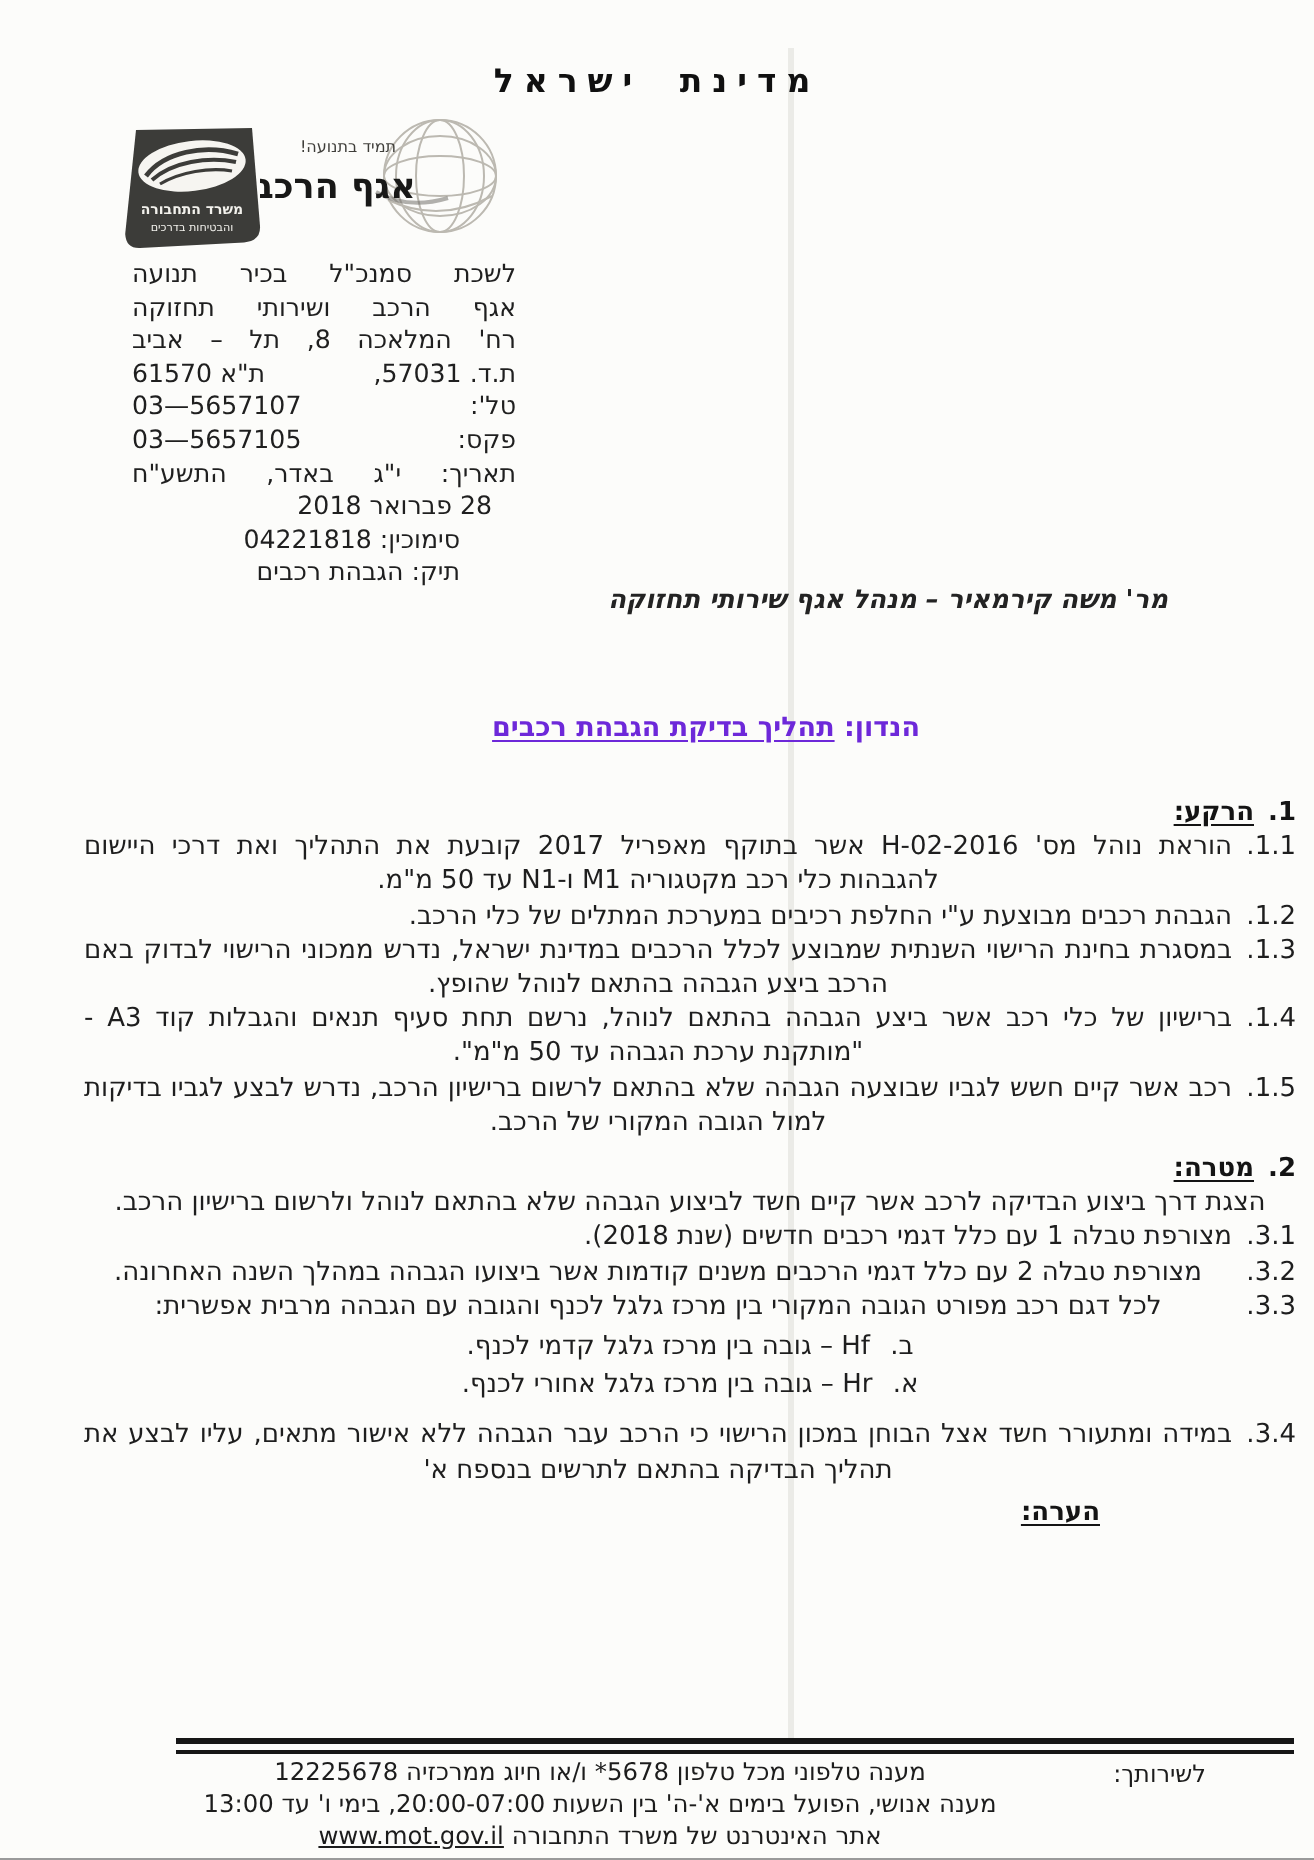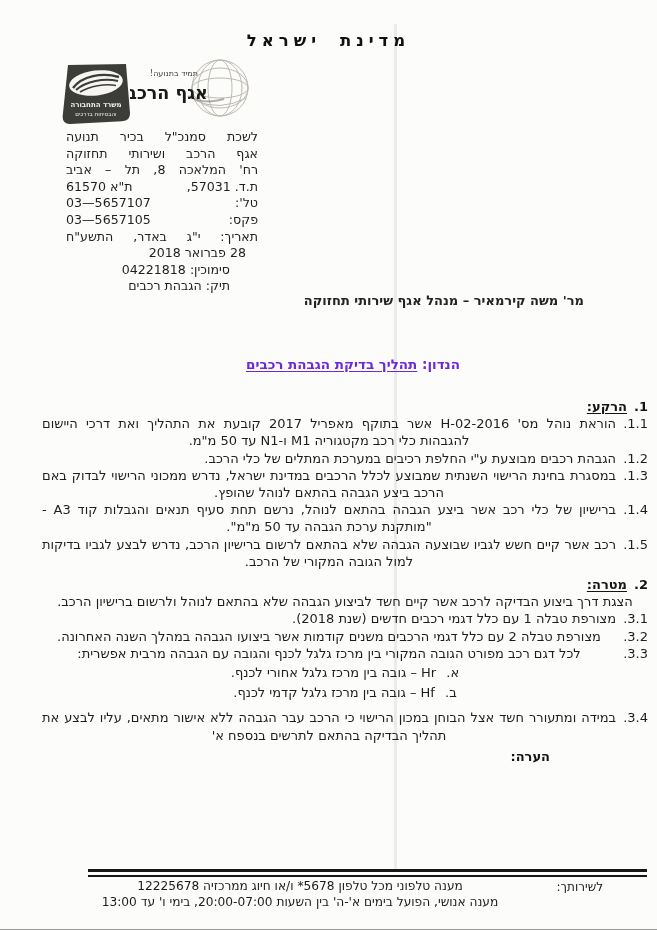--- a/index.html
+++ b/index.html
@@ -16,38 +16,38 @@
   .logo-agaf{top:56px;left:130px;}
 
   .sender{position:absolute;top:129px;left:66px;width:192px;font-size:12.6px;line-height:16.6px;color:#1f1f1f;}
   .sender .jline{text-align:justify;text-align-last:justify;}
   .sender .split{display:flex;justify-content:space-between;}
   .sender .pr10{padding-right:12px;}
   .sender .pr28{padding-right:28px;}
   .ltr{direction:ltr;unicode-bidi:isolate;}
 
   .addressee{position:absolute;top:293px;right:73px;text-align:right;font-size:13px;line-height:16.5px;}
-  .addressee .name{font-weight:bold;}
+  .addressee .name{font-weight:bold;font-style:italic;}
 
   .subject{position:absolute;top:356px;right:197px;font-size:13.5px;font-weight:bold;color:#6d28d9;}
   .subject .u{text-decoration:underline;text-underline-offset:2px;}
 
   .content{position:absolute;top:398px;left:42px;width:606px;font-size:13px;line-height:17.2px;text-align:right;color:#1e1e1e;}
   .sec-head{font-weight:bold;color:#141414;}
   .sec-head .n{margin-left:7px;}
   .sec-head .t{text-decoration:underline;text-underline-offset:2px;}
   .item{display:flex;gap:5px;align-items:flex-start;}
   .item .inum{flex:0 0 27px;text-align:right;}
   .item .itxt{flex:1;}
   .cl{text-align:justify;text-align-last:center;}
   .para{ text-align:justify;text-align-last:center;}
   .subitem{text-align:center;margin-top:2px;}
   .subitem .sn{margin-left:6px;}
   .mt6{margin-top:6px;} .mt10{margin-top:10px;} .mt8{margin-top:8px;} .mt3{margin-top:3px;}
-  .note{margin-top:4px;padding-right:98px;font-weight:bold;text-underline-offset:2px;color:#141414;}
+  .note{margin-top:4px;padding-right:98px;font-weight:bold;text-decoration:underline;text-underline-offset:2px;color:#141414;}
 
   .footer-rule{position:absolute;left:88px;right:10px;top:869px;height:3px;
     border-top:3px solid #161616;border-bottom:2px solid #161616;}
   .footer-label{position:absolute;top:880px;right:54px;font-size:12px;color:#1c1c1c;}
   .footer-body{position:absolute;top:879px;left:20px;width:560px;text-align:center;font-size:12.2px;line-height:15.8px;color:#1c1c1c;}
   .footer-body .url{text-decoration:underline;}
 </style>
 </head>
 <body>
 
@@ -156,36 +156,40 @@
     </div>
     <div class="item">
       <span class="inum">3.2.</span>
       <span class="itxt cl">מצורפת טבלה 2 עם כלל דגמי הרכבים משנים קודמות אשר ביצועו הגבהה במהלך השנה האחרונה.</span>
     </div>
     <div class="item">
       <span class="inum">3.3.</span>
       <span class="itxt cl">לכל דגם רכב מפורט הגובה המקורי בין מרכז גלגל לכנף והגובה עם הגבהה מרבית אפשרית:</span>
     </div>
 
+    <div class="subitem mt3">
+      <span class="sn">ב.</span>
+      <span>Hf – גובה בין מרכז גלגל קדמי לכנף.</span>
+    </div>
     <div class="subitem">
       <span class="sn">א.</span>
       <span>Hr – גובה בין מרכז גלגל אחורי לכנף.</span>
-    </div>
-    <div class="subitem mt3">
-      <span class="sn">ב.</span>
-      <span>Hf – גובה בין מרכז גלגל קדמי לכנף.</span>
     </div>
 
     <div class="item mt8">
       <span class="inum">3.4.</span>
       <span class="itxt cl">במידה ומתעורר חשד אצל הבוחן במכון הרישוי כי הרכב עבר הגבהה ללא אישור מתאים, עליו לבצע את תהליך הבדיקה בהתאם לתרשים בנספח א'</span>
     </div>
 
     <div class="note">הערה:</div>
   </div>
 
   <div class="footer-rule"></div>
   <div class="footer-label">לשירותך:</div>
   <div class="footer-body">
     <div>מענה טלפוני מכל טלפון 5678* ו/או חיוג ממרכזיה 12225678</div>
     <div>מענה אנושי, הפועל בימים א'-ה' בין השעות 20:00-07:00, בימי ו' עד 13:00</div>
+    <div>
+      <span>אתר האינטרנט של משרד התחבורה</span>
+      <span class="url ltr">www.mot.gov.il</span>
+    </div>
   </div>
 </div>
 
 </body></html>

